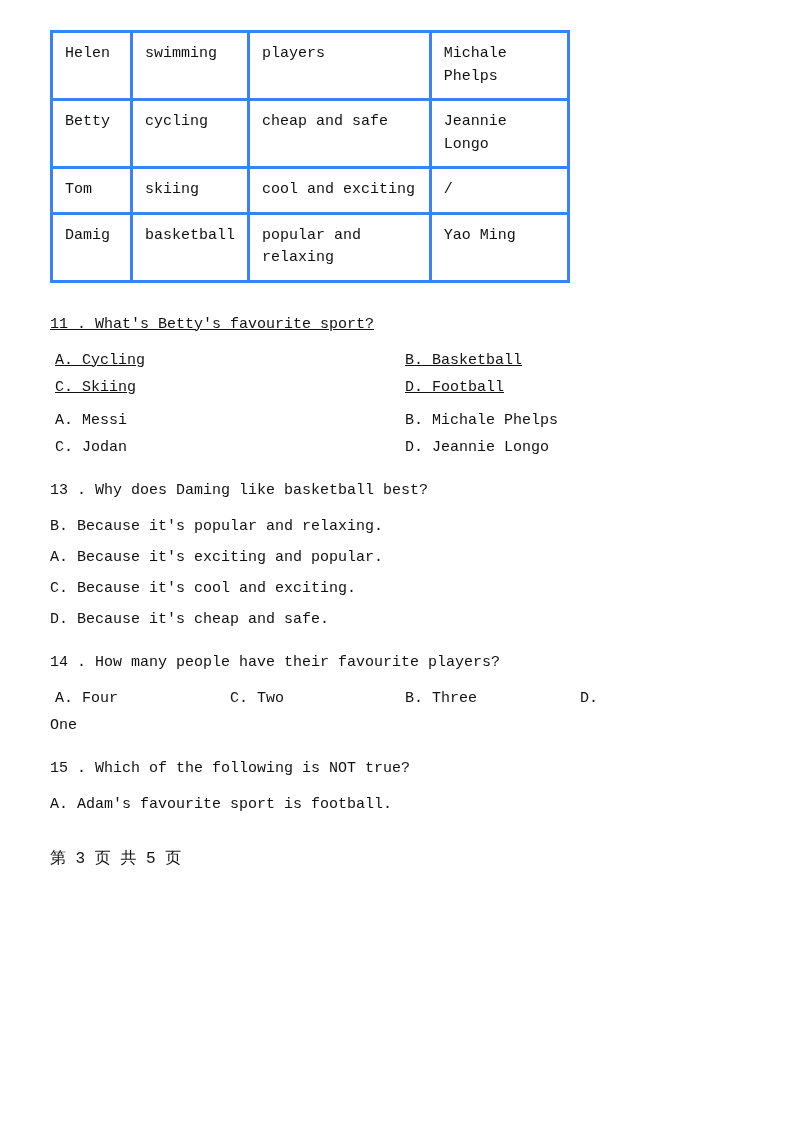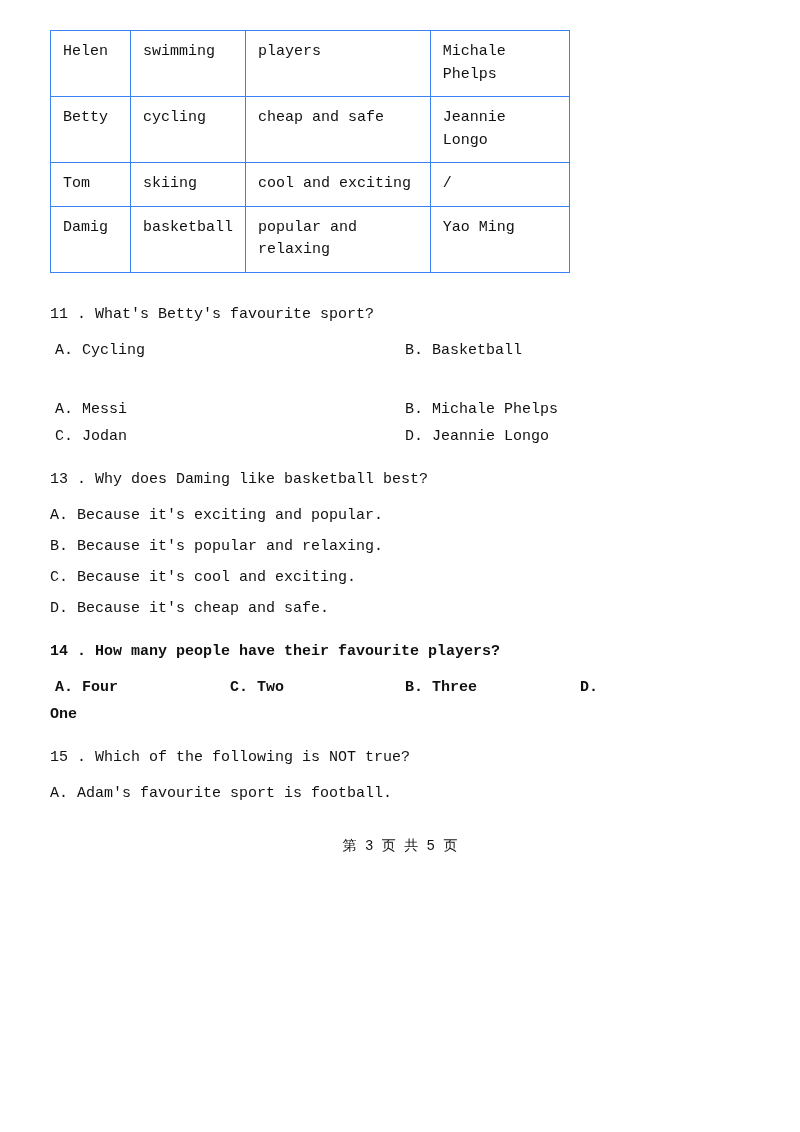--- a/index.html
+++ b/index.html
@@ -17,21 +17,21 @@
       padding: 30px 50px;
     }
     .table-container {
       margin-bottom: 30px;
     }
     table {
       border-collapse: collapse;
       width: 520px;
     }
     table td {
-      border: 1px solid #3b82f6;
+      border: 3px solid #3b82f6;
       padding: 10px 12px;
       vertical-align: top;
       min-width: 80px;
       line-height: 1.5;
     }
     .questions-section {
       margin-top: 10px;
     }
     .question-block {
       margin-bottom: 18px;
@@ -43,23 +43,23 @@
     .option {
       flex: 1;
       line-height: 1.8;
       padding-left: 5px;
     }
     .option-full {
       line-height: 1.8;
       margin-bottom: 4px;
     }
     .footer {
-      text-align: center;
+      text-align: left;
       margin-top: 30px;
-      font-size: 14px;
+      font-size: 16px;
     }
     .options-two-col {
       display: flex;
     }
     .options-two-col .option {
       flex: 1;
     }
     .options-four-col {
       display: flex;
     }
@@ -96,45 +96,49 @@
           <td>basketball</td>
           <td>popular and relaxing</td>
           <td>Yao Ming</td>
         </tr>
       </tbody>
   </table>
 </div>
 
 <div class="questions-section">
   <div id="questions-container">
-      <div class="question-block" style="margin-bottom: 32px;">
+      <div class="question-block" style="margin-bottom: 6px; text-decoration: underline;">
         <div class="question-text">11 . What's Betty's favourite sport?</div>
         <div class="options-two-col">
           <div class="option">A. Cycling</div>
           <div class="option">B. Basketball</div>
+        </div>
+        <div class="options-two-col">
+          <div class="option">C. Skiing</div>
+          <div class="option">D. Football</div>
         </div>
       </div>
       <div class="question-block" style="margin-bottom: 18px;">
         <div class="options-two-col">
           <div class="option">A. Messi</div>
           <div class="option">B. Michale Phelps</div>
         </div>
         <div class="options-two-col">
           <div class="option">C. Jodan</div>
           <div class="option">D. Jeannie Longo</div>
         </div>
       </div>
       <div class="question-block" style="margin-bottom: 18px;">
         <div class="question-text">13 . Why does Daming like basketball best?</div>
+        <div class="option-full">B. Because it's popular and relaxing.</div>
         <div class="option-full">A. Because it's exciting and popular.</div>
-        <div class="option-full">B. Because it's popular and relaxing.</div>
         <div class="option-full">C. Because it's cool and exciting.</div>
         <div class="option-full">D. Because it's cheap and safe.</div>
       </div>
-      <div class="question-block" style="margin-bottom: 18px; font-weight: bold;">
+      <div class="question-block" style="margin-bottom: 18px;">
         <div class="question-text">14 . How many people have their favourite players?</div>
         <div class="options-four-col">
           <div class="option">A. Four</div>
           <div class="option">C. Two</div>
           <div class="option">B. Three</div>
           <div class="option">D.</div>
         </div>
         <div style="line-height: 1.8;">One</div>
       </div>
       <div class="question-block" style="margin-bottom: 18px;">

